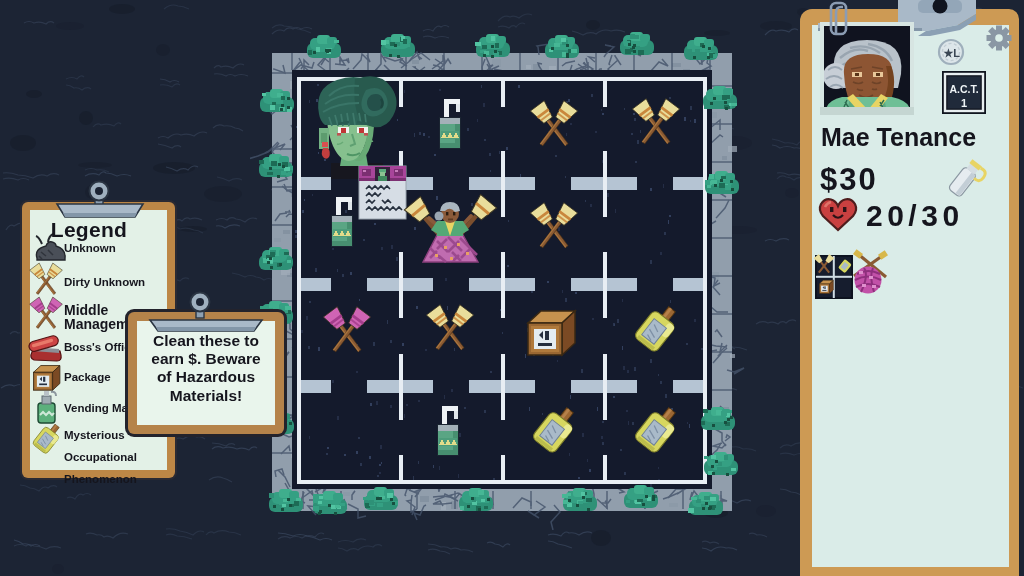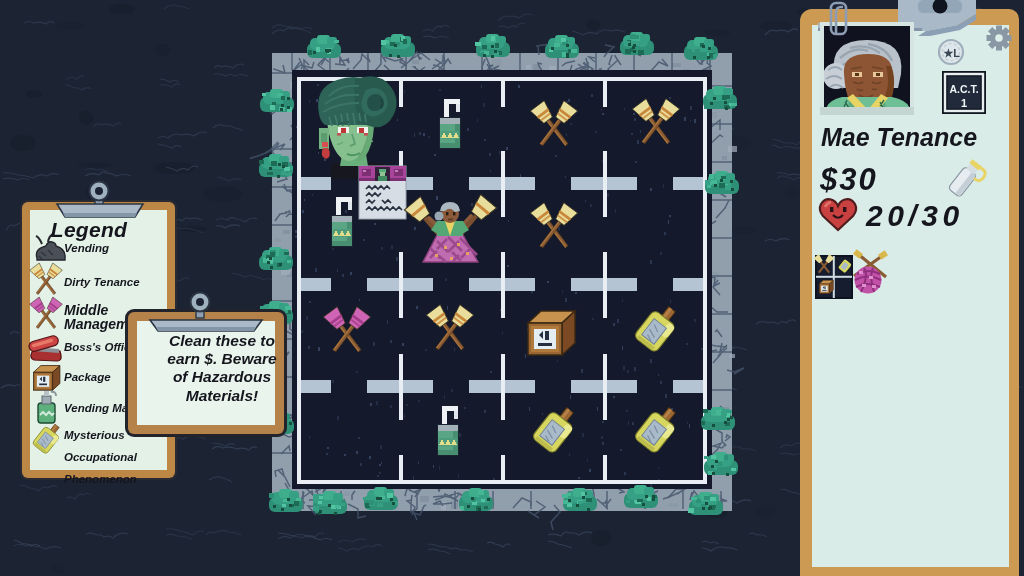--- a/index.html
+++ b/index.html
@@ -1,19 +1,19 @@
 <!DOCTYPE html>
 <html><head>
 <meta charset="utf-8">
 <style>
   html,body{margin:0;padding:0;background:#10141f;}
   #stage{position:relative;width:1024px;height:576px;overflow:hidden;
     background:#1c2434;font-family:"Liberation Sans",sans-serif;}
   .abs{position:absolute;}
-  .txt{color:#15151d;font-weight:700;font-style:italic;}
+  .txt{color:#15151d;font-weight:700;}
 </style>
 </head>
 <body>
 <div id="stage">
 
 <svg class="abs" style="left:0;top:0" width="1024" height="576" viewBox="0 0 1024 576">
   <rect width="1024" height="576" fill="#1c2434"></rect>
   <g fill="#161c2a">
         <ellipse cx="322" cy="466" rx="10" ry="5" opacity="0.6"></ellipse>
         <ellipse cx="855" cy="450" rx="18" ry="3" opacity="0.45"></ellipse>
@@ -1652,23 +1652,23 @@
       <rect x="-15" y="-18" width="30" height="37" rx="6" fill="#d7d75f" stroke="#7a7a28" stroke-width="1.2"></rect>
       <rect x="6" y="-17" width="9" height="16" rx="4" fill="#e9ea90"></rect>
       <rect x="-9" y="-10" width="17" height="22" fill="#a9bac9" stroke="#6e8096" stroke-width="1"></rect>
       <path d="M-5 -5 l8 4 M-6 2 l10 4 M-4 8 l7 3" stroke="#7e90a5" stroke-width="1.4" fill="none"></path>
       <rect x="-11" y="14" width="22" height="4" fill="#bcbd4c"></rect>
     </g>
 </svg>
 
 <div class="abs txt" style="left:26px;top:218px;width:126px;text-align:center;font-size:21px;letter-spacing:0.3px;">Legend</div>
 
-<div class="abs txt" style="left:64px;top:242px;font-size:11.5px;">Vending</div>
-
-<div class="abs txt" style="left:64px;top:276px;font-size:11.5px;">Dirty Tenance</div>
+<div class="abs txt" style="left:64px;top:242px;font-size:11.5px;">Unknown</div>
+
+<div class="abs txt" style="left:64px;top:276px;font-size:11.5px;">Dirty Unknown</div>
 
 <div class="abs txt" style="left:64px;top:303px;font-size:14px;line-height:14px;">Middle<br>Management</div>
 
 <div class="abs txt" style="left:64px;top:341px;font-size:11.5px;">Boss's Office</div>
 
 <div class="abs txt" style="left:64px;top:371px;font-size:11.5px;">Package</div>
 
 <div class="abs txt" style="left:64px;top:402px;font-size:11.5px;">Vending Mach</div>
 
 <div class="abs txt" style="left:64px;top:424px;font-size:11.5px;line-height:22px;">Mysterious<br>Occupational<br>Phenomenon</div>
@@ -1683,15 +1683,15 @@
       <circle cx="200" cy="302" r="9.5" fill="#9fb0bf" stroke="#2a3442" stroke-width="2"></circle>
       <circle cx="200" cy="302" r="4" fill="#1c2434"></circle>
     </g>
 
   <g>
         <polygon points="150,320 262,320 254,331 158,331" fill="#a9b9c8" stroke="#2a3442" stroke-width="1.6"></polygon>
     <polygon points="156,327 256,327 254,331 158,331" fill="#8396a8"></polygon>
       </g>
 </svg>
 
-<div class="abs txt" style="left:137px;top:332px;width:138px;text-align:center;font-size:15.5px;line-height:18.2px;padding-left:16px;">Clean these to<br>earn $. Beware<br>of Hazardous<br>Materials!</div>
+<div class="abs txt" style="left:137px;top:332px;width:138px;text-align:center;font-size:15.5px;line-height:18.2px;">Clean these to<br>earn $. Beware<br>of Hazardous<br>Materials!</div>
 
 </div>
 
 </body></html>

